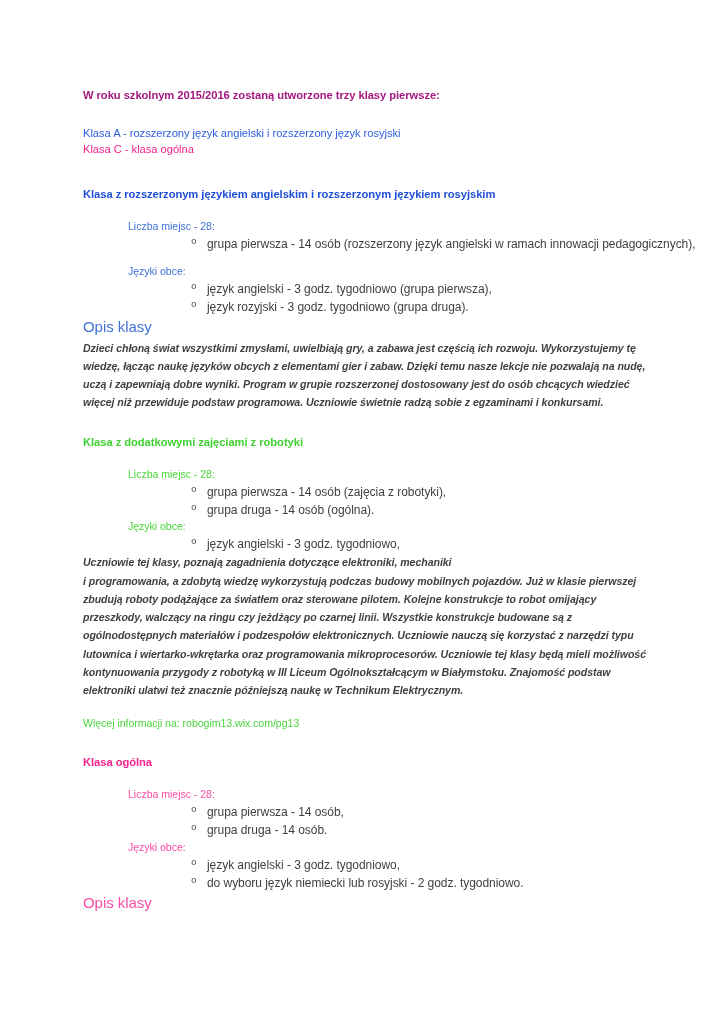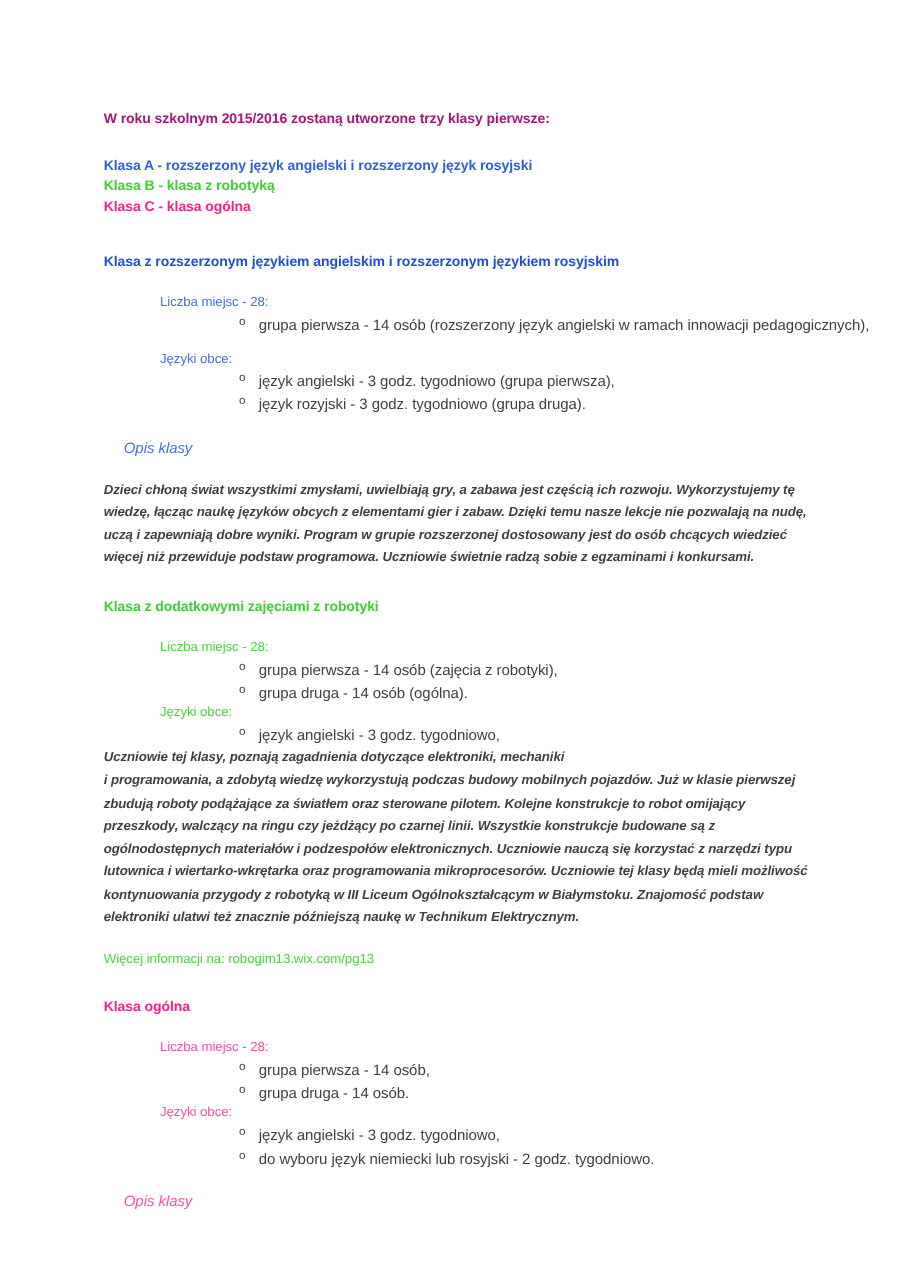--- a/index.html
+++ b/index.html
@@ -30,21 +30,21 @@
     font-size: 11.2px;
     font-weight: bold;
     line-height: 1.42;
     color: #a3177e;
     letter-spacing: -0.05px;
     margin: 0 0 21px 0;
   }
 
   .class-line {
     font-size: 11.2px;
-    font-weight: bold;
+    font-weight: normal;
     line-height: 1.46;
     letter-spacing: -0.05px;
     margin: 0;
   }
   .class-line.c-blue  { color: #2f5fe0; }
   .class-line.c-green { color: #3fd132; }
   .class-line.c-pink  { color: #f5218c; }
 
   .section-heading {
     font-size: 11.2px;
@@ -86,24 +86,23 @@
     content: "o";
     position: absolute;
     left: 0;
     top: 0;
     font-family: "Liberation Mono", monospace;
     font-size: 9.4px;
     color: #3f3f3f;
   }
 
   .desc-label {
-    font-size: 12px;
-    font-style: italic;
+    font-size: 15px;
     line-height: 1.5;
-    margin: 16px;
+    margin: 0;
     letter-spacing: -0.05px;
   }
   .desc-label.c-blue  { color: #4172d6; }
   .desc-label.c-green { color: #4ad63c; }
   .desc-label.c-pink  { color: #fa4ea5; }
 
   .desc-body {
     font-size: 10.6px;
     font-style: italic;
     line-height: 1.72;
@@ -128,21 +127,20 @@
 </style>
 </head>
 <body>
 
 <div class="page">
 
   <p class="intro">W roku szkolnym 2015/2016 zostaną utworzone trzy klasy pierwsze:</p>
 
   <div>
     <p class="class-line c-blue">Klasa A - rozszerzony język angielski i rozszerzony język rosyjski</p>
-    <p class="class-line c-green">Klasa B - klasa z robotyką</p>
     <p class="class-line c-pink">Klasa C - klasa ogólna</p>
   </div>
 
   <div class="gap-xl"></div>
 
   <section>
     <h2 class="section-heading c-blue">Klasa z rozszerzonym językiem angielskim i rozszerzonym językiem rosyjskim</h2>
 
     <div class="gap-m"></div>
 

